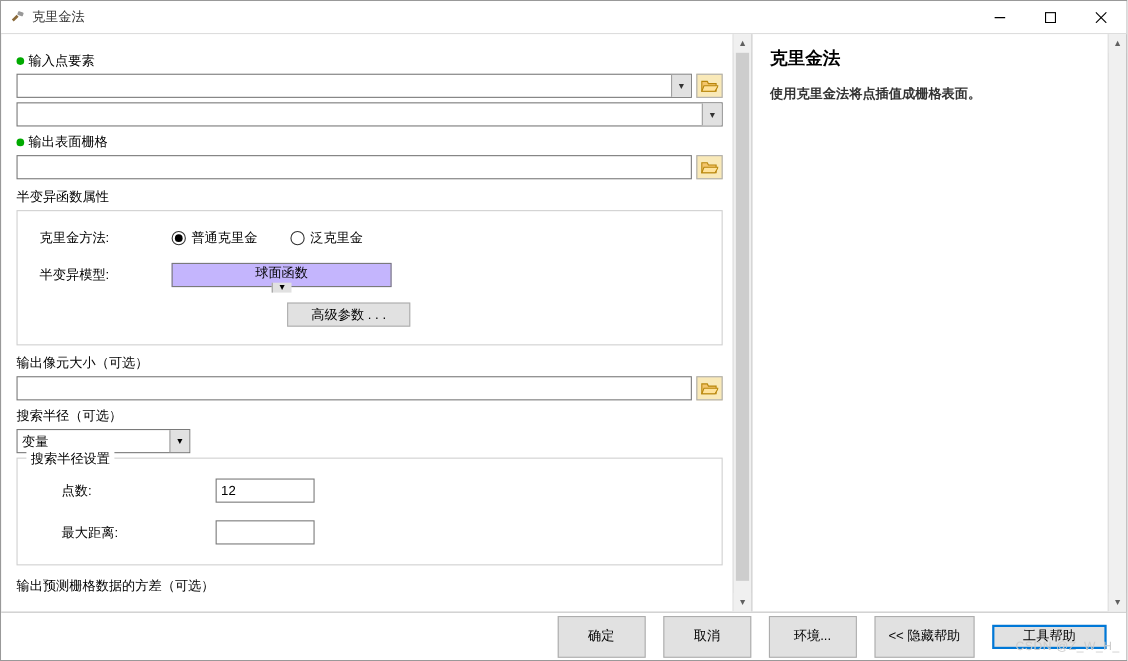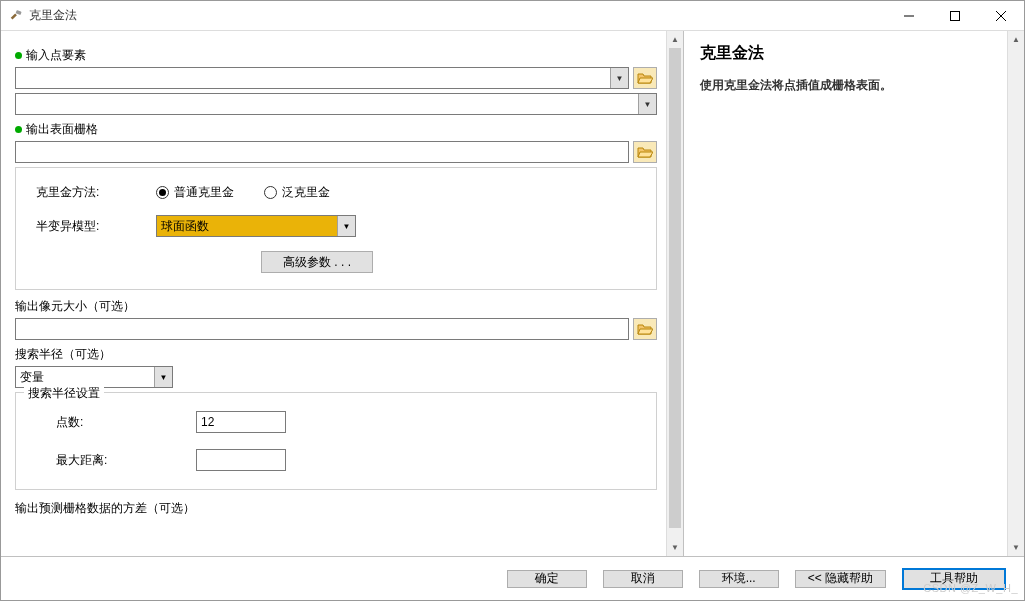--- a/index.html
+++ b/index.html
@@ -19,39 +19,39 @@
     .scrollbar-right .sb-btn { height:17px; background:#f0f0f0; display:flex;align-items:center;justify-content:center;color:#606060;font-size:8px;}
     .scrollbar-right .sb-thumb { position:absolute; left:2px; right:2px; top:17px; height: 480px; background:#cdcdcd;}
     .scrollbar-right .sb-btn.bottom{position:absolute;bottom:0;left:0;right:0;}
     .right-pane { width: 340px; padding: 12px 16px; position:relative;}
     .right-title { font-size: 16px; font-weight: bold; margin-bottom: 12px; color:#000;}
     .right-desc { font-size: 12px; line-height: 1.6; color:#333;font-weight:bold;}
     .right-scrollbar { position:absolute; right:0; top:0; bottom:0; width:17px; background:#f0f0f0; border-left:1px solid #ddd;}
     .right-scrollbar .sb-btn { height:17px; background:#f0f0f0; display:flex;align-items:center;justify-content:center;color:#606060;font-size:8px;}
     .right-scrollbar .sb-btn.bottom{position:absolute;bottom:0;left:0;right:0;}
     .bottom-bar { height: 44px; border-top: 1px solid #c0c0c0; display: flex; align-items: center; justify-content: flex-end; gap: 16px; padding: 0 18px; background:#fff;}
-    .btn { min-width: 80px; height: 18px; padding: 0 12px; background: #e1e1e1; border: 1px solid #adadad; cursor: pointer; display:inline-flex; align-items:center; justify-content:center;}
+    .btn { min-width: 80px; height: 38px; padding: 0 12px; background: #e1e1e1; border: 1px solid #adadad; cursor: pointer; display:inline-flex; align-items:center; justify-content:center;}
     .btn.highlighted { border: 2px solid #0078d7; padding: 0 26px; height:22px;}
     .field-label { display: flex; align-items: center; gap: 4px; margin-bottom: 3px; margin-top: 6px; font-size:12px; color:#000;}
     .dot { width: 7px; height: 7px; background: #0a0; border-radius: 50%; display: inline-block; flex-shrink:0;}
     .input-row { display: flex; align-items: center; gap: 4px; margin-bottom: 4px; }
     .text-input { flex: 1; height: 22px; border: 1px solid #7a7a7a; padding: 0 4px; background:#fff;}
     .combo { flex:1; height:22px; border:1px solid #7a7a7a; background:#fff; position:relative; display:flex; align-items:center;}
     .combo .combo-text { flex:1; padding:0 4px; font-size:12px;}
     .combo .combo-arrow { width:18px; height:100%; border-left:1px solid #a0a0a0; background:#e1e1e1; display:flex;align-items:center;justify-content:center;font-size:8px;color:#333;}
     .folder-btn { width:24px; height:22px; border:1px solid #adadad; background:#f9e9b8; display:flex;align-items:center;justify-content:center;cursor:pointer;}
     .folder-btn svg { width:16px; height:14px;}
     .groupbox { border:1px solid #d0d0d0; margin: 8px 0 8px 0; padding: 16px 20px 16px 20px; position:relative;}
     .groupbox-label { position:absolute; top:-8px; left:8px; background:#fff; padding:0 4px; font-size:12px; color:#000;}
     .row2 { display:flex; align-items:center; margin-bottom: 14px; gap: 30px;}
     .row2 .lab { width: 90px; color:#000;}
     .radio-wrap { display:flex; align-items:center; gap: 5px;}
     .radio-input { appearance:none; width:13px;height:13px;border:1px solid #333; border-radius:50%; position:relative; cursor:pointer; background:#fff;}
     .radio-input:checked::after { content:''; position:absolute; width:7px;height:7px;background:#000;border-radius:50%;left:2px;top:2px;}
-    .small-combo { width: 200px; height:22px; border:1px solid #7a7a7a; background:#eab308; display:flex; align-items:center;}
+    .small-combo { width: 200px; height:22px; border:1px solid #7a7a7a; background:#c4b5fd; display:flex; align-items:center;flex-direction:column;}
     .small-combo .combo-text{flex:1;padding:0 4px;}
     .small-combo .combo-arrow{width:18px;height:100%;border-left:1px solid #a0a0a0;background:#e1e1e1;display:flex;align-items:center;justify-content:center;font-size:8px;}
     .adv-btn-row { display:flex; justify-content:flex-start; padding-left:225px;}
     .adv-btn { width: 112px; height: 22px; border: 1px solid #adadad; background: #e1e1e1; cursor:pointer; display:flex;align-items:center;justify-content:center;}
     .medium-combo{ width:158px; height:22px; border:1px solid #7a7a7a; background:#fff; display:flex;align-items:center;}
     .medium-combo .combo-text{flex:1;padding:0 4px;}
     .medium-combo .combo-arrow{width:18px;height:100%;border-left:1px solid #a0a0a0;background:#e1e1e1;display:flex;align-items:center;justify-content:center;font-size:8px;}
     .nested-group { border:1px solid #d0d0d0; margin-top: 4px; padding: 18px 20px 18px 20px; position:relative;}
     .nested-group .groupbox-label{top:-8px;}
     .nested-row { display:flex; align-items:center; gap: 80px; margin-bottom:16px;}
@@ -129,20 +129,23 @@
         <div class="input-row">
           <input class="text-input" style="">
           <div class="folder-btn">
             <svg viewBox="0 0 16 14">
                   <path d="M1 3 L6 3 L7 5 L14 5 L14 12 L1 12 Z" fill="#f4c56b" stroke="#b8860b"></path>
                   <path d="M3 7 L16 7 L13 12 L1 12 Z" fill="#ffe29a" stroke="#b8860b"></path>
                 </svg>
           </div>
         </div>
 
+        <div class="field-label" style="margin-top:8px;">
+              <span>半变异函数属性</span>
+            </div>
         <div class="groupbox" style="margin-top:2px;">
           <div class="row2">
             <span class="lab">克里金方法:</span>
             <label class="radio-wrap">
                   <input type="radio" class="radio-input" name="km" checked="" style="">
                   <span>普通克里金</span>
                 </label>
             <label class="radio-wrap">
                   <input type="radio" class="radio-input" name="km" style="">
                   <span>泛克里金</span>

